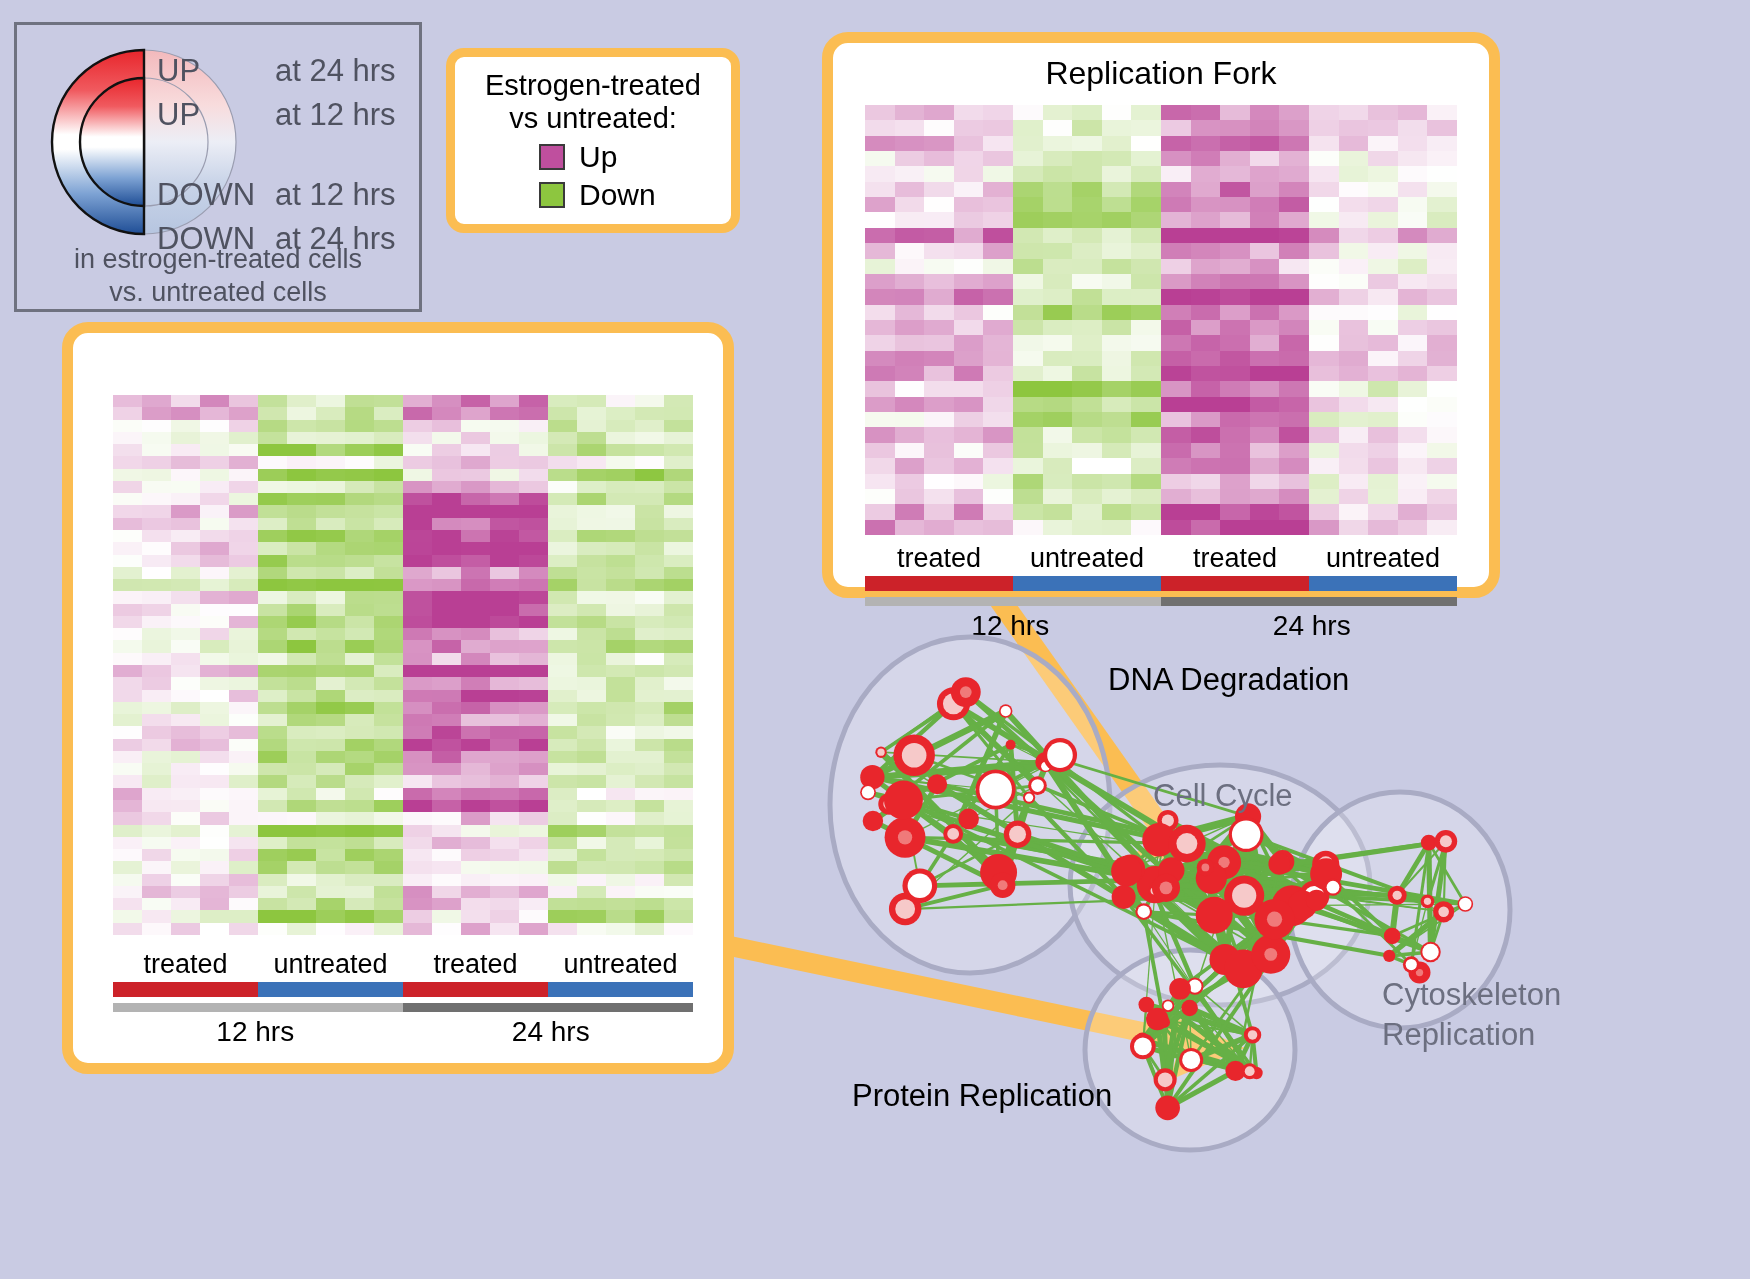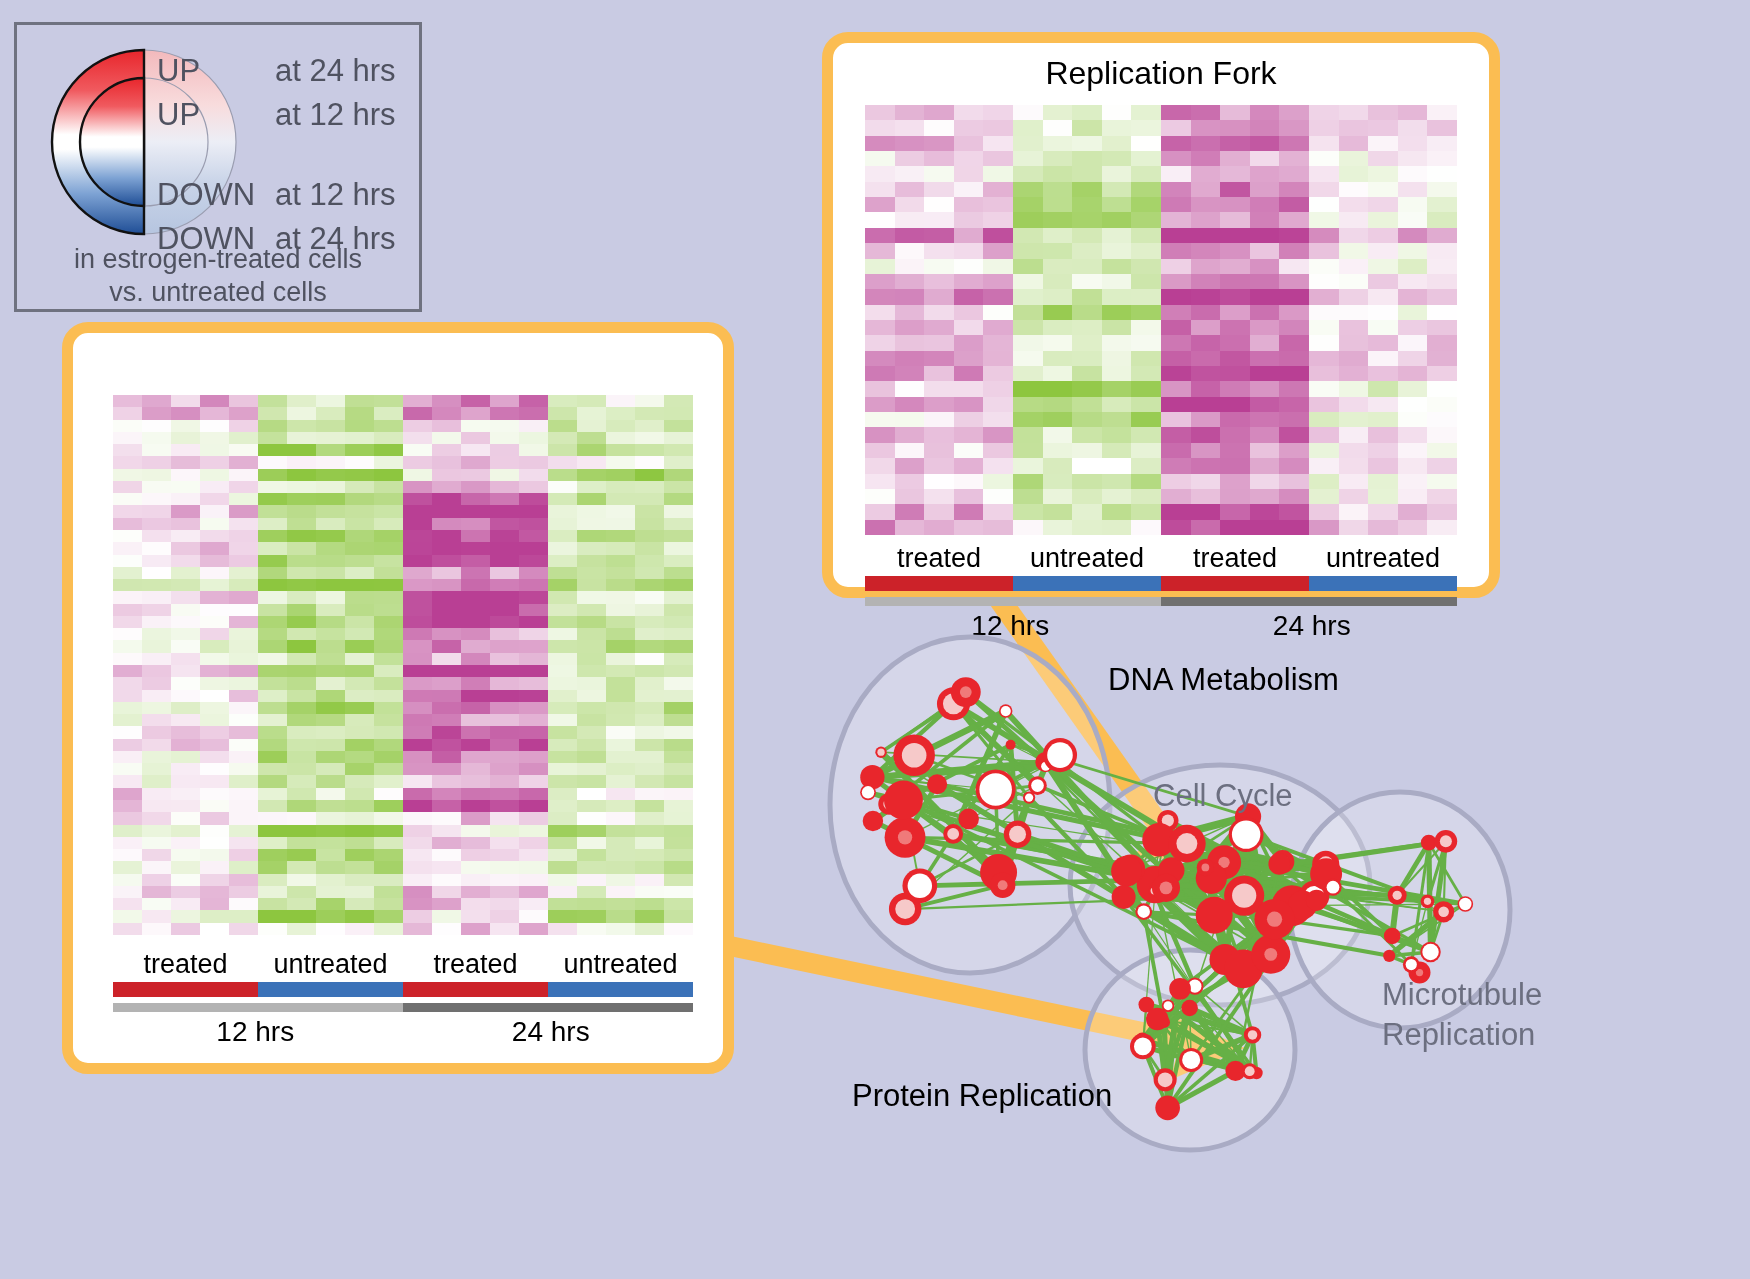--- a/index.html
+++ b/index.html
@@ -124,20 +124,34 @@
         <span class="key-time">at 24 hrs</span>
       </div>
     </div>
 
     <div id="key-footer">
       <div>in estrogen-treated cells</div>
       <div>vs. untreated cells</div>
     </div>
   </div>
 
+  <div id="legend-card">
+    <div class="lg-title">
+      <div>Estrogen-treated</div>
+      <div>vs untreated:</div>
+    </div>
+    <div class="lg-item">
+      <span class="lg-sw" id="sw-up" style="background: rgb(191, 79, 158);"></span>
+      <span class="lg-txt">Up</span>
+    </div>
+    <div class="lg-item">
+      <span class="lg-sw" id="sw-down" style="background: rgb(141, 198, 63);"></span>
+      <span class="lg-txt">Down</span>
+    </div>
+  </div>
 
   <svg id="connectors" viewBox="0 0 1750 1279">
 
     <path d="M1000 600 L1168 838" stroke="#fbbd52" stroke-width="22" fill="none"></path>
     <path d="M1120 790 L1180 852 L1120 862 L1175 846 Z" fill="#fbbd52"></path>
     <polygon points="1139,806 1190,860 1125,857 1163,840" fill="#fbbd52"></polygon>
 
     <path d="M730 946 L1190 1042" stroke="#fbbd52" stroke-width="20" fill="none"></path>
     <polygon points="1165,1012 1245,1048 1170,1080 1178,1050" fill="#fbbd52"></polygon>
   </svg>
@@ -2240,20 +2254,20 @@
           <circle cx="462.53062182141326" cy="424.8905768254062" r="4.765041869761932" fill="#f6c9c9"></circle>
         </g>
         <g>
           <circle cx="399.62915738738116" cy="398.02201399788083" r="8.267765526659787" fill="#e8262c"></circle>
         </g>
         <g>
           <circle cx="375.13525442560945" cy="469.8006763196752" r="11.508223085198551" fill="#e8262c"></circle>
           <circle cx="375.13525442560945" cy="469.8006763196752" r="7.34495792312943" fill="#f6c9c9"></circle>
         </g>
       </svg>
-    <div class="net-label" style="left:318px;top:52px;">DNA Metabolism</div>
+    <div class="net-label" style="left:318px;top:52px;">DNA Degradation</div>
     <div class="net-label grey" style="left:363px;top:168px;">Cell Cycle</div>
-    <div class="net-label grey" style="left:592px;top:367px;">Microtubule</div>
+    <div class="net-label grey" style="left:592px;top:367px;">Cytoskeleton</div>
     <div class="net-label grey" style="left:592px;top:407px;">Replication</div>
     <div class="net-label" style="left:62px;top:468px;">Protein Replication</div>
   </div>
 
 </div>
 
 </body></html>

